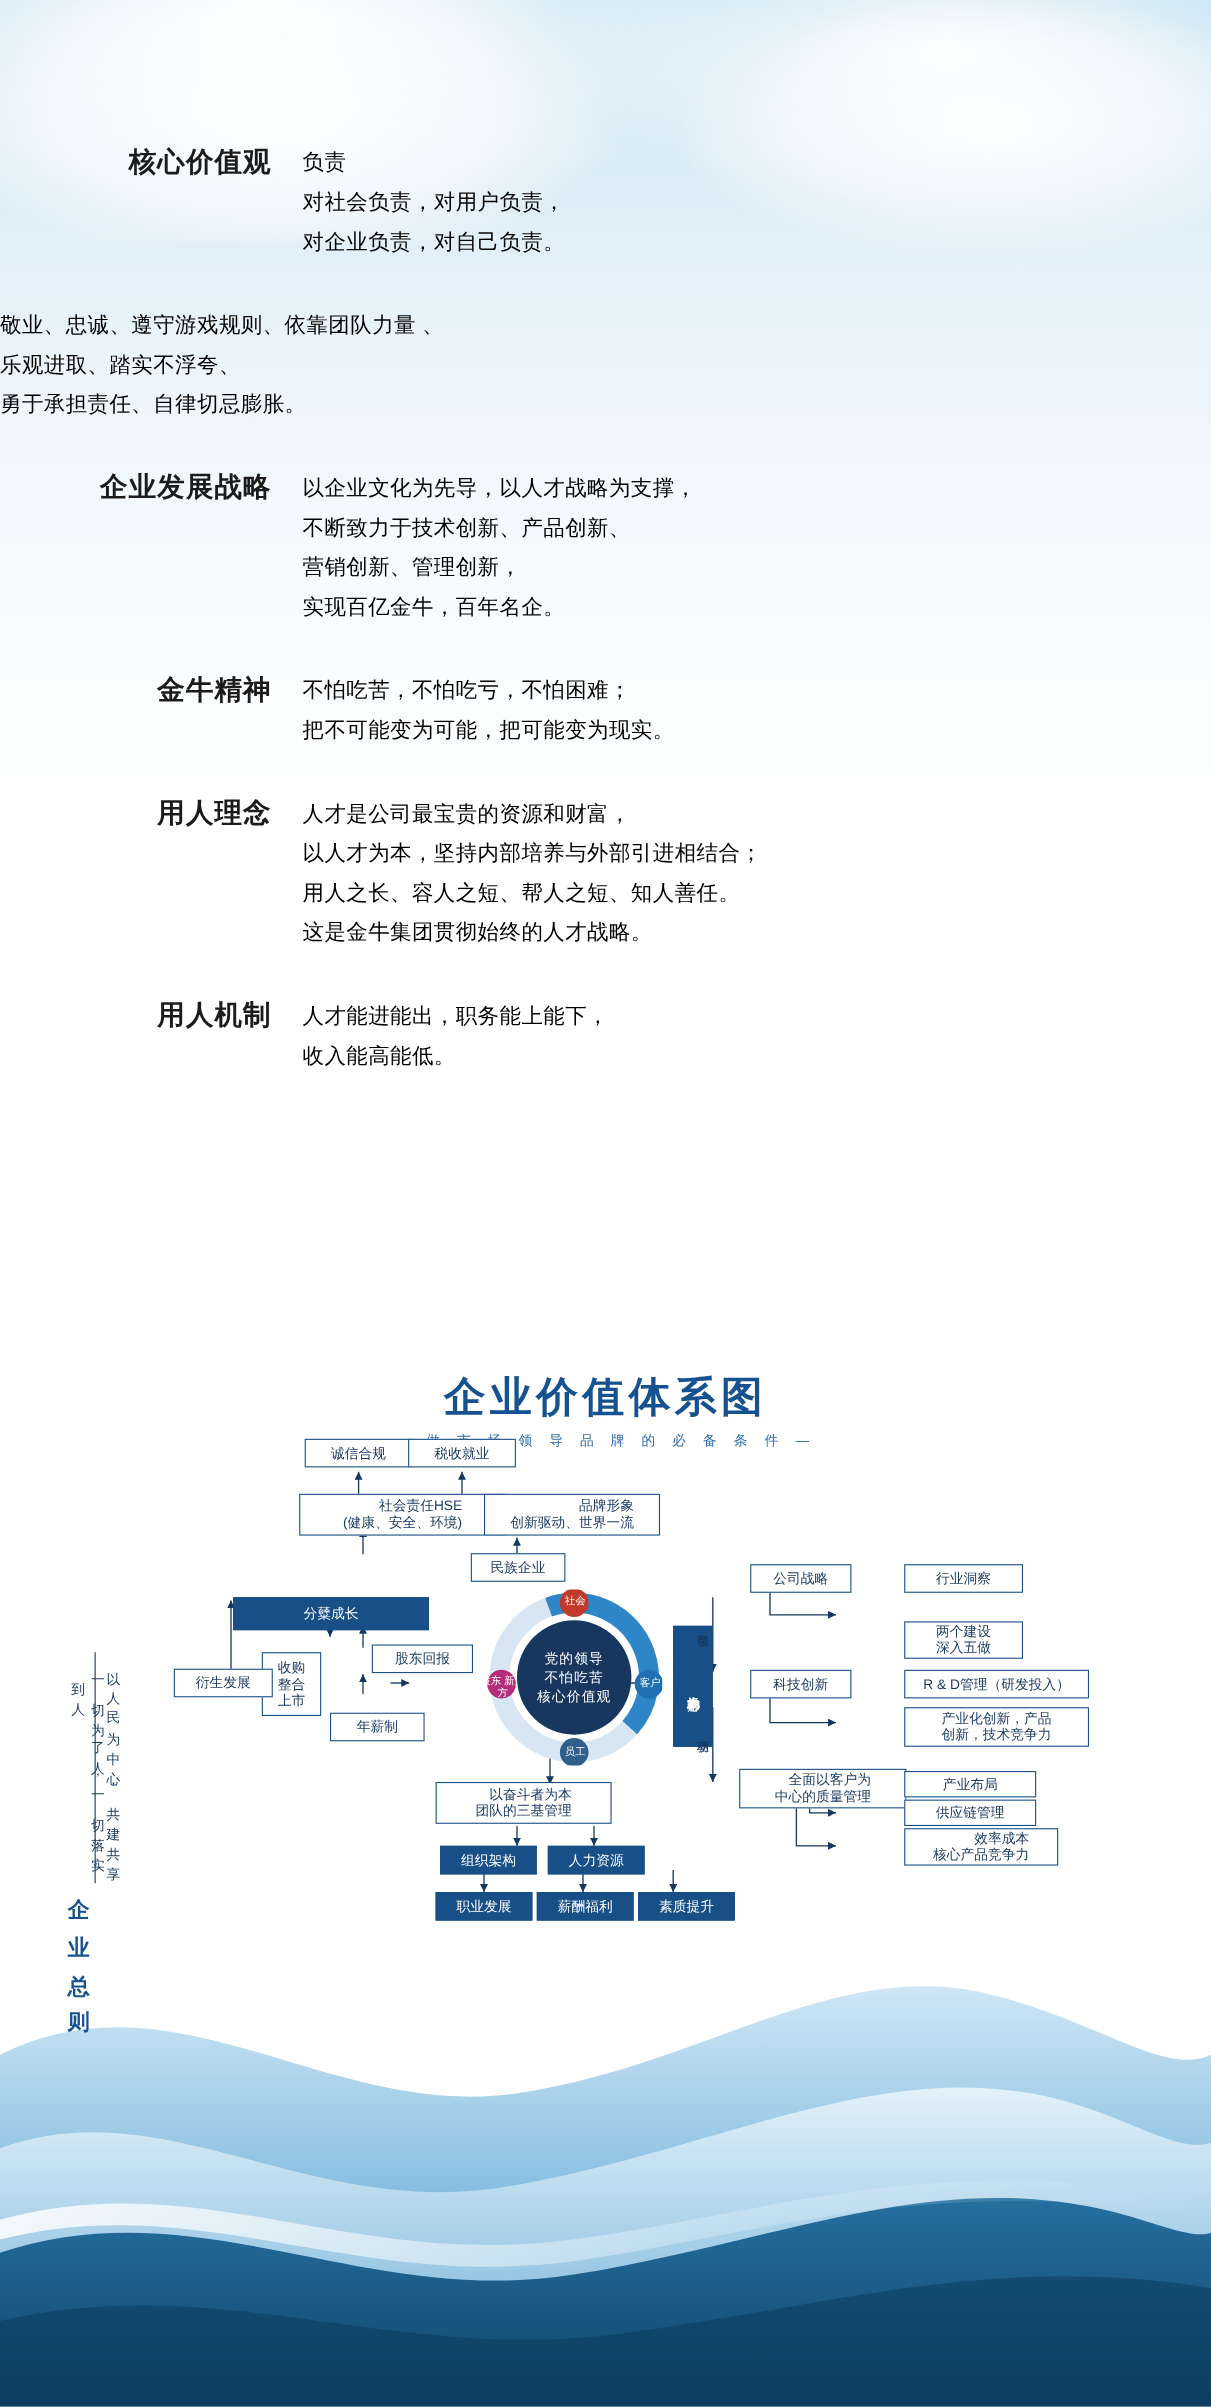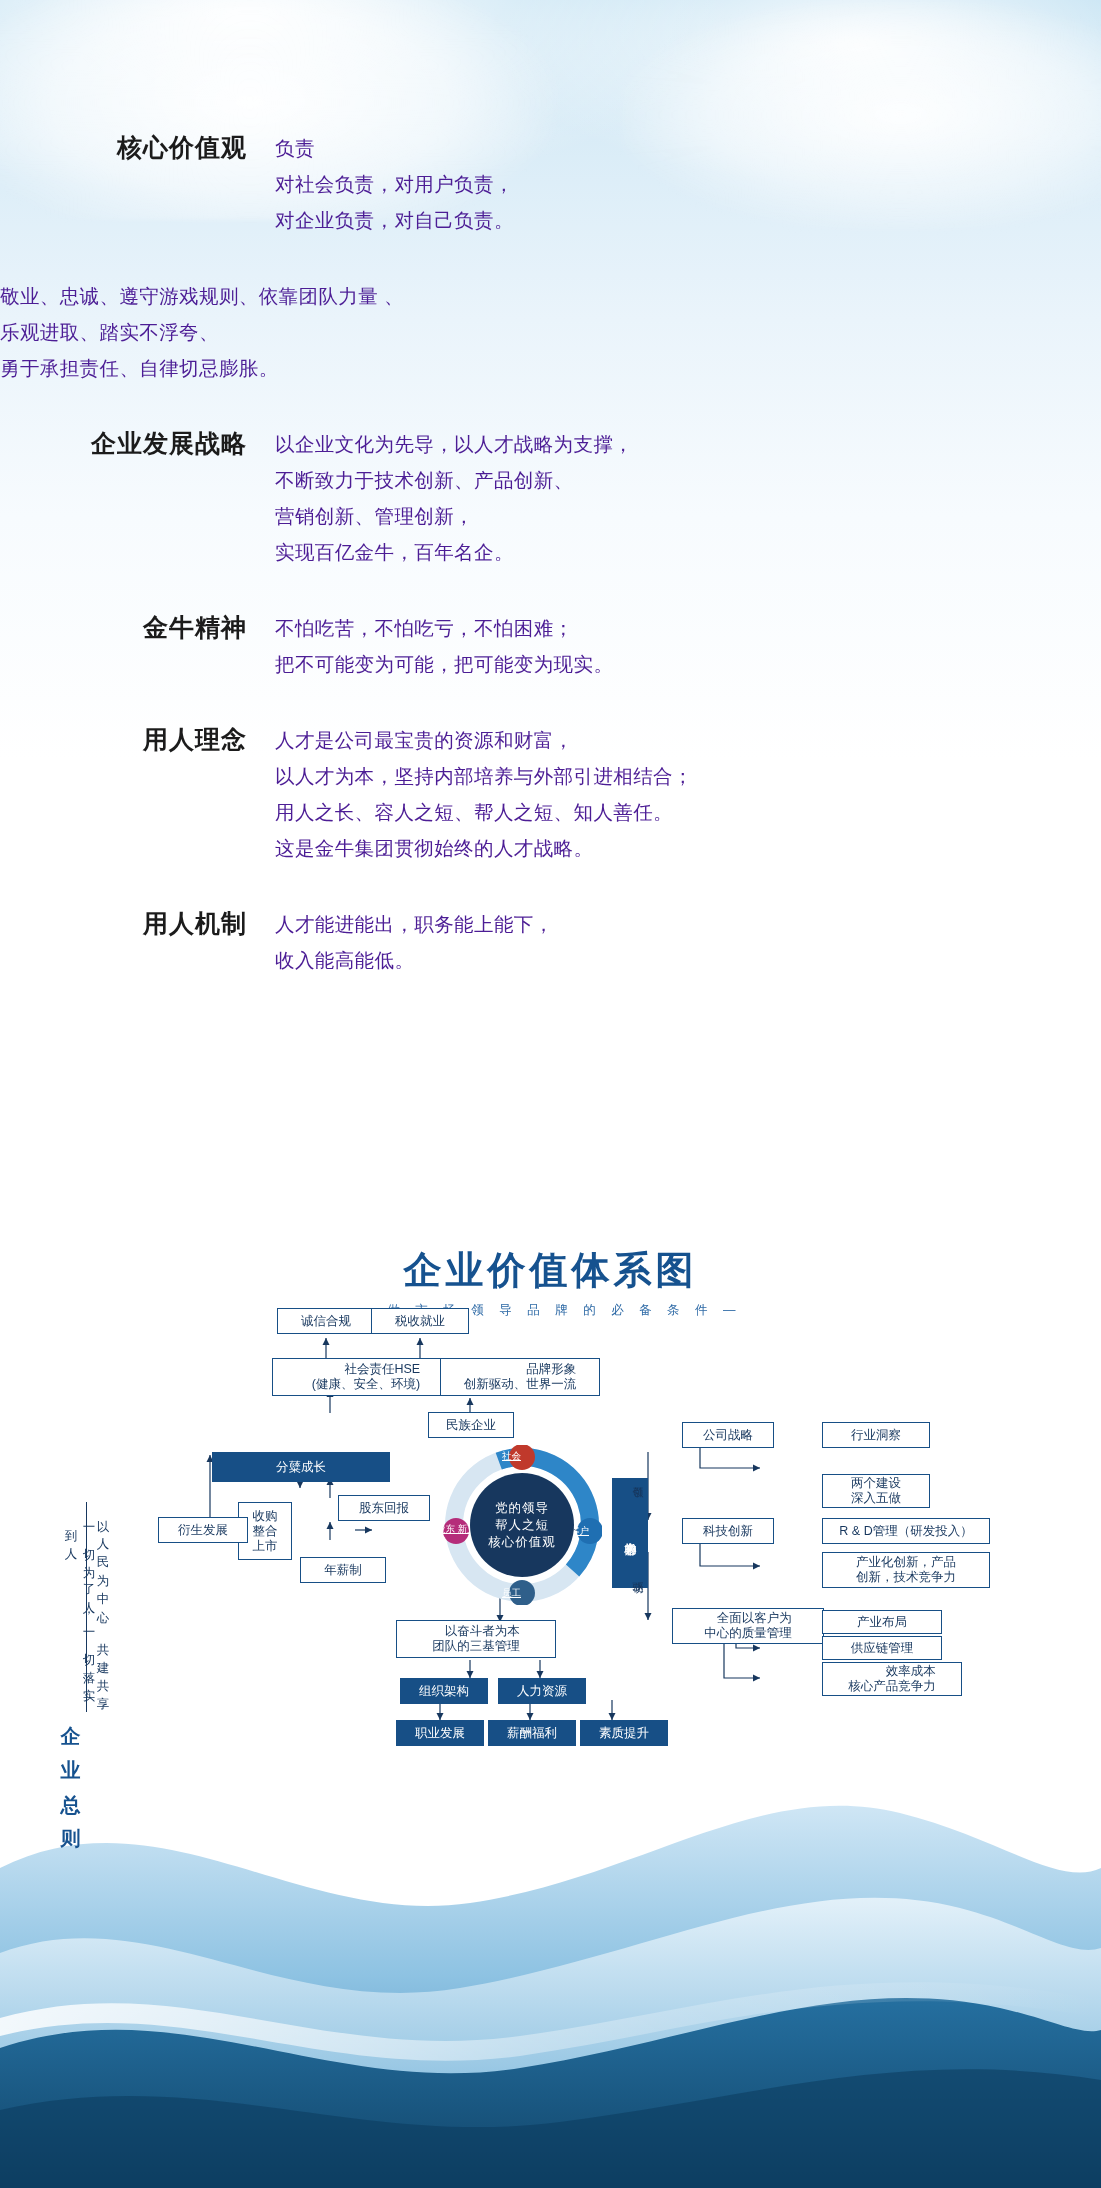--- a/index.html
+++ b/index.html
@@ -31,21 +31,21 @@
   }
   .bg-wave svg{display:block;}
   
   .principles{position:absolute;left:0;top:130px;width:1101px;}
   .prow{display:flex;margin-bottom:40px;}
   .plabel{
     width:275px;text-align:right;padding-right:28px;box-sizing:border-box;
     font-size:25px;font-weight:bold;color:#1b1b1b;letter-spacing:1px;
     line-height:34px;
   }
-  .plines{flex:1;font-size:19.5px;color:#4c1d95;line-height:36px;letter-spacing:.4px;}
+  .plines{flex:1;font-size:19.5px;color:#000000;line-height:36px;letter-spacing:.4px;}
   .plines div{white-space:nowrap;}
   
   .diagram{position:absolute;left:0;top:1230px;width:1101px;height:700px;}
   .dia-title{
     position:absolute;left:0;top:15px;width:1101px;text-align:center;
     font-size:38px;font-weight:bold;color:#16528f;letter-spacing:4px;
   }
   .dia-sub{
     position:absolute;left:0;top:72px;width:1101px;text-align:center;
     font-size:12.5px;color:#2e6aa6;letter-spacing:6px;
@@ -61,21 +61,21 @@
   .vtext{
     position:absolute;writing-mode:vertical-rl;text-orientation:upright;
     font-size:12.5px;color:#17375e;letter-spacing:2px;line-height:18px;
   }
   .vtitle{
     position:absolute;writing-mode:vertical-rl;text-orientation:upright;
     font-size:20px;font-weight:bold;color:#16528f;letter-spacing:6px;
   }
   .arrows{position:absolute;left:0;top:0;width:1101px;height:700px;}
   .seg-label{
-    position:absolute;font-size:9.5px;color:#fff;line-height:11px;text-decoration:underline;
+    position:absolute;font-size:9.5px;color:#fff;text-align:center;line-height:11px;
   }
   .core{
     position:absolute;left:28px;top:28px;width:104px;height:104px;border-radius:50%;
     background:#17375e;color:#fff;display:flex;flex-direction:column;
     align-items:center;justify-content:center;font-size:12.5px;line-height:17px;
     letter-spacing:1px;
   }
 </style>
 </head>
 <body>
@@ -282,18 +282,18 @@
       <circle cx="80" cy="148" r="13" fill="#2f5f8a"></circle>
       <circle cx="14" cy="86" r="13" fill="#b52d7a"></circle>
     </svg>
     <div class="seg-label" style="left:60px;top:5px;width:42px;">社会</div>
     <div class="seg-label" style="left:128px;top:80px;width:42px;">客户</div>
     <div class="seg-label" style="left:60px;top:142px;width:42px;">员工</div>
     <div class="seg-label" style="left:-6px;top:78px;width:42px;">股东
 新五方</div>
     <div class="core">
       <span>党的领导</span>
-      <span>帮人之短</span>
+      <span>不怕吃苦</span>
       <span>核心价值观</span>
     </div>
   </div>
 
 </div>
 
 </body></html>

